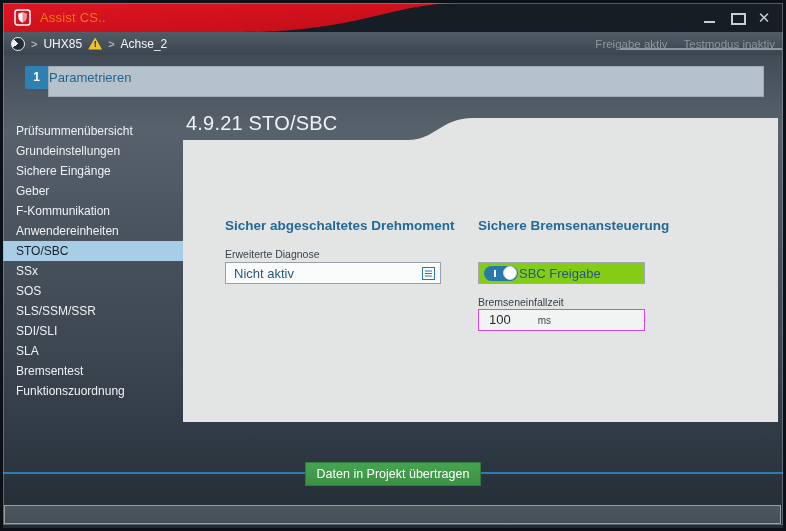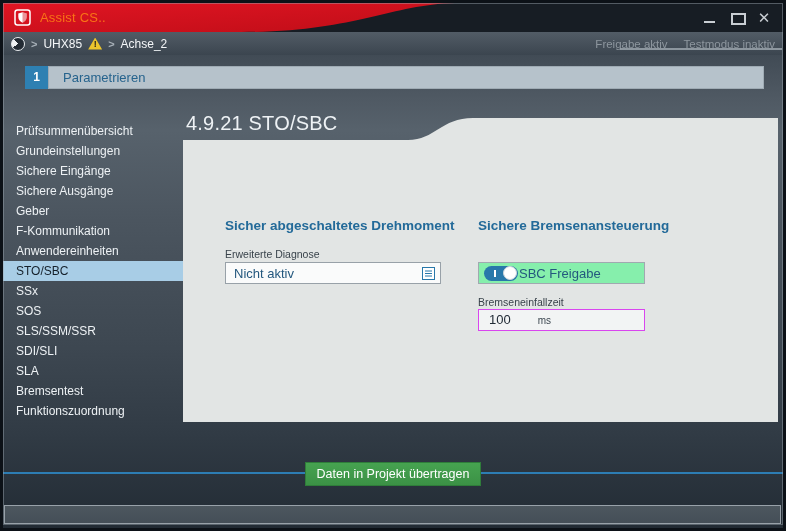--- a/index.html
+++ b/index.html
@@ -27,37 +27,37 @@
   .warn::after{content:"!";position:absolute;left:0;right:0;top:1px;text-align:center;font-size:9px;font-weight:700;color:#2a2417;}
   .testmodes{position:absolute;right:8px;top:0;height:23px;display:flex;align-items:center;gap:16px;}
   .testmode{color:#8d969e;font-size:11.5px;cursor:pointer;}
   .test-underline{position:absolute;left:620px;top:48px;width:162px;height:2px;background:#9aa3ab;opacity:.85;}
   
   .main{position:absolute;left:3px;top:55px;width:780px;height:473px;
     background:linear-gradient(180deg,#414b55 0%,#4f5963 9%,#57626c 16%,#4b555f 35%,#3d4751 62%,#313b45 80%,#222b34 100%);}
   
   .step-num{position:absolute;left:22px;top:11px;width:23px;height:23px;background:#2e80b2;color:#fff;
     font-size:12px;font-weight:700;text-align:center;line-height:23px;cursor:pointer;}
-  .step-bar{position:absolute;left:45px;top:11px;width:716px;height:23px;background:#b6c2cb;border:1px solid #9fabb4;
-    color:#26638d;font-size:13px;line-height:21px;padding-left:14px;cursor:pointer;}
+  .step-bar{position:absolute;left:45px;top:11px;width:716px;height:31px;background:#b6c2cb;border:1px solid #9fabb4;
+    color:#26638d;font-size:13px;line-height:21px;cursor:pointer;}
   
   .nav{position:absolute;left:0;top:66px;width:180px;}
   .nav-item{height:20px;line-height:20px;padding-left:13px;font-size:12px;color:#edf1f4;white-space:nowrap;cursor:pointer;}
   .nav-item.selected{background:#a8cde6;color:#15202a;}
   
   .page-heading{position:absolute;left:183px;top:57px;font-size:20px;font-weight:300;color:#eef2f5;letter-spacing:.2px;}
   
   .panel{position:absolute;left:180px;top:85px;width:595px;height:282px;background:#e2e5e4;}
   .panel-swoosh{position:absolute;left:180px;top:62px;}
   .sec-title{position:absolute;font-size:13.5px;font-weight:700;color:#236a99;}
   .fld-label{position:absolute;font-size:10.5px;color:#39434b;}
   .dropdown{position:absolute;left:42px;top:122px;width:216px;height:22px;background:#fafbfb;border:1px solid #98a1a8;
     display:flex;align-items:center;padding:0 5px 0 8px;cursor:pointer;}
   .dropdown .val{flex:1;font-size:13px;color:#24587e;}
-  .toggle-field{position:absolute;left:295px;top:122px;width:167px;height:22px;background:#86efac;border:1px solid #a0a9b0;
+  .toggle-field{position:absolute;left:295px;top:122px;width:167px;height:22px;background:#84cc16;border:1px solid #a0a9b0;
     display:flex;align-items:center;padding-left:5px;cursor:pointer;}
   .toggle{position:relative;width:34px;height:15px;background:#2878aa;border-radius:8px;flex:0 0 auto;}
   .toggle .mark{position:absolute;left:10px;top:4px;width:2px;height:7px;background:#ffffff;}
   .toggle .knob{position:absolute;right:1px;top:0.5px;width:14px;height:14px;border-radius:50%;background:#ffffff;border:1px solid #cfd6da;}
   .toggle-label{font-size:13px;color:#24587e;margin-left:1px;}
   .value-field{position:absolute;left:295px;top:169px;width:167px;height:22px;background:#f2f4f4;border:1px solid #d946ef;
     display:flex;align-items:baseline;padding-left:10px;cursor:text;}
   .value-field .num{font-size:13px;color:#222c36;line-height:20px;}
   .value-field .unit{font-size:10px;color:#3c4750;margin-left:8px;padding-left:19px;}
   
@@ -113,21 +113,20 @@
 
   <div class="main">
 
     <div class="step-num">1</div>
     <div class="step-bar">Parametrieren</div>
 
     <nav class="nav">
         <div class="nav-item">Prüfsummenübersicht</div>
         <div class="nav-item">Grundeinstellungen</div>
         <div class="nav-item">Sichere Eingänge</div>
-        <div class="nav-item">Sichere Ausgänge</div>
         <div class="nav-item">Geber</div>
         <div class="nav-item">F-Kommunikation</div>
         <div class="nav-item">Anwendereinheiten</div>
         <div class="nav-item selected">STO/SBC</div>
         <div class="nav-item">SSx</div>
         <div class="nav-item">SOS</div>
         <div class="nav-item">SLS/SSM/SSR</div>
         <div class="nav-item">SDI/SLI</div>
         <div class="nav-item">SLA</div>
         <div class="nav-item">Bremsentest</div>

